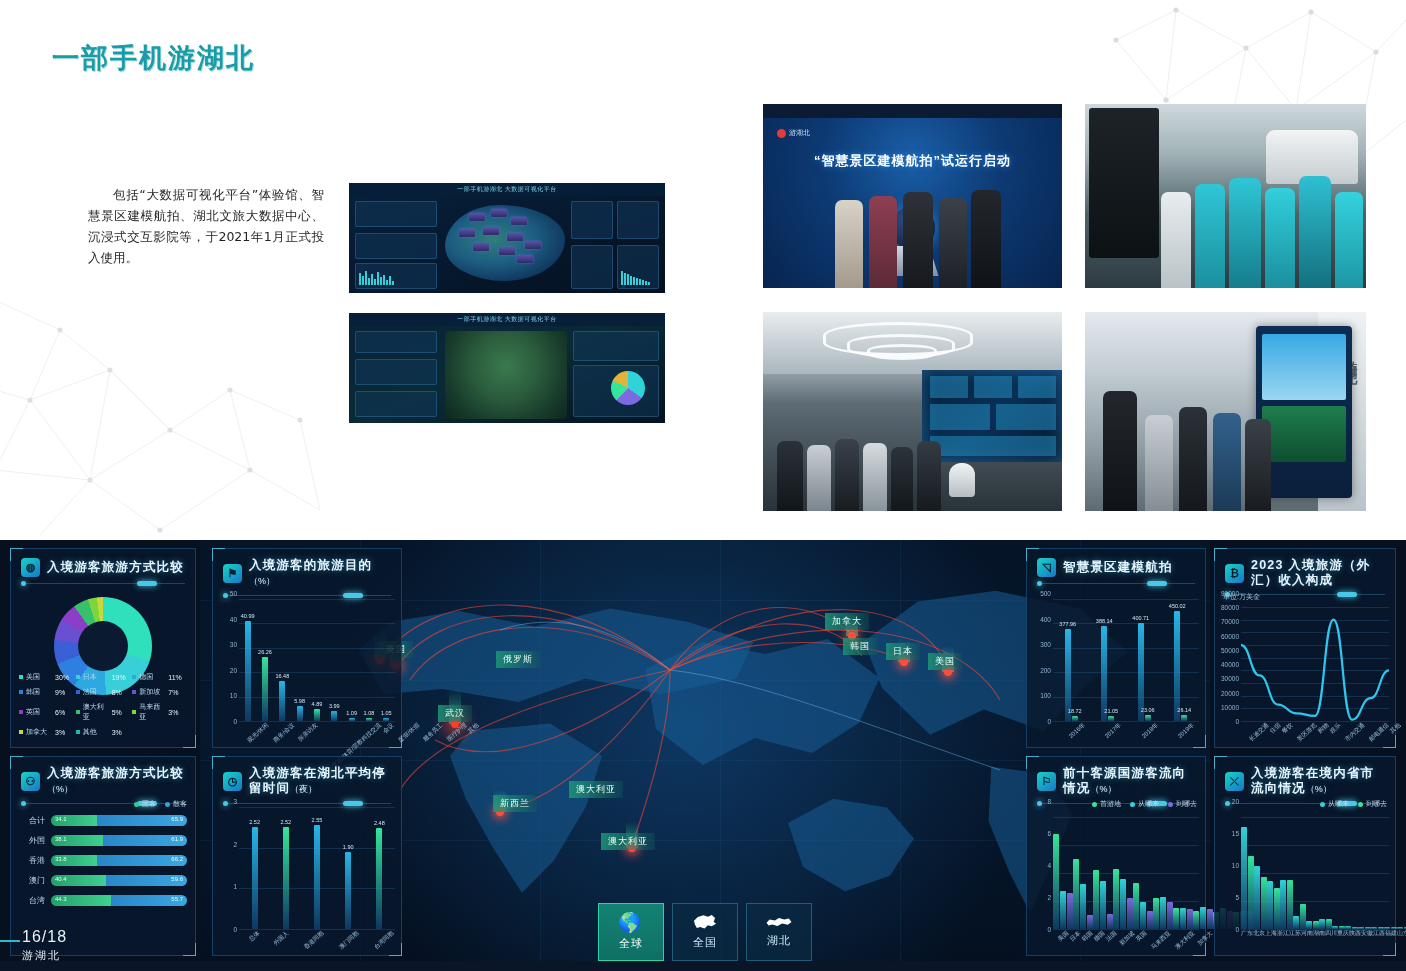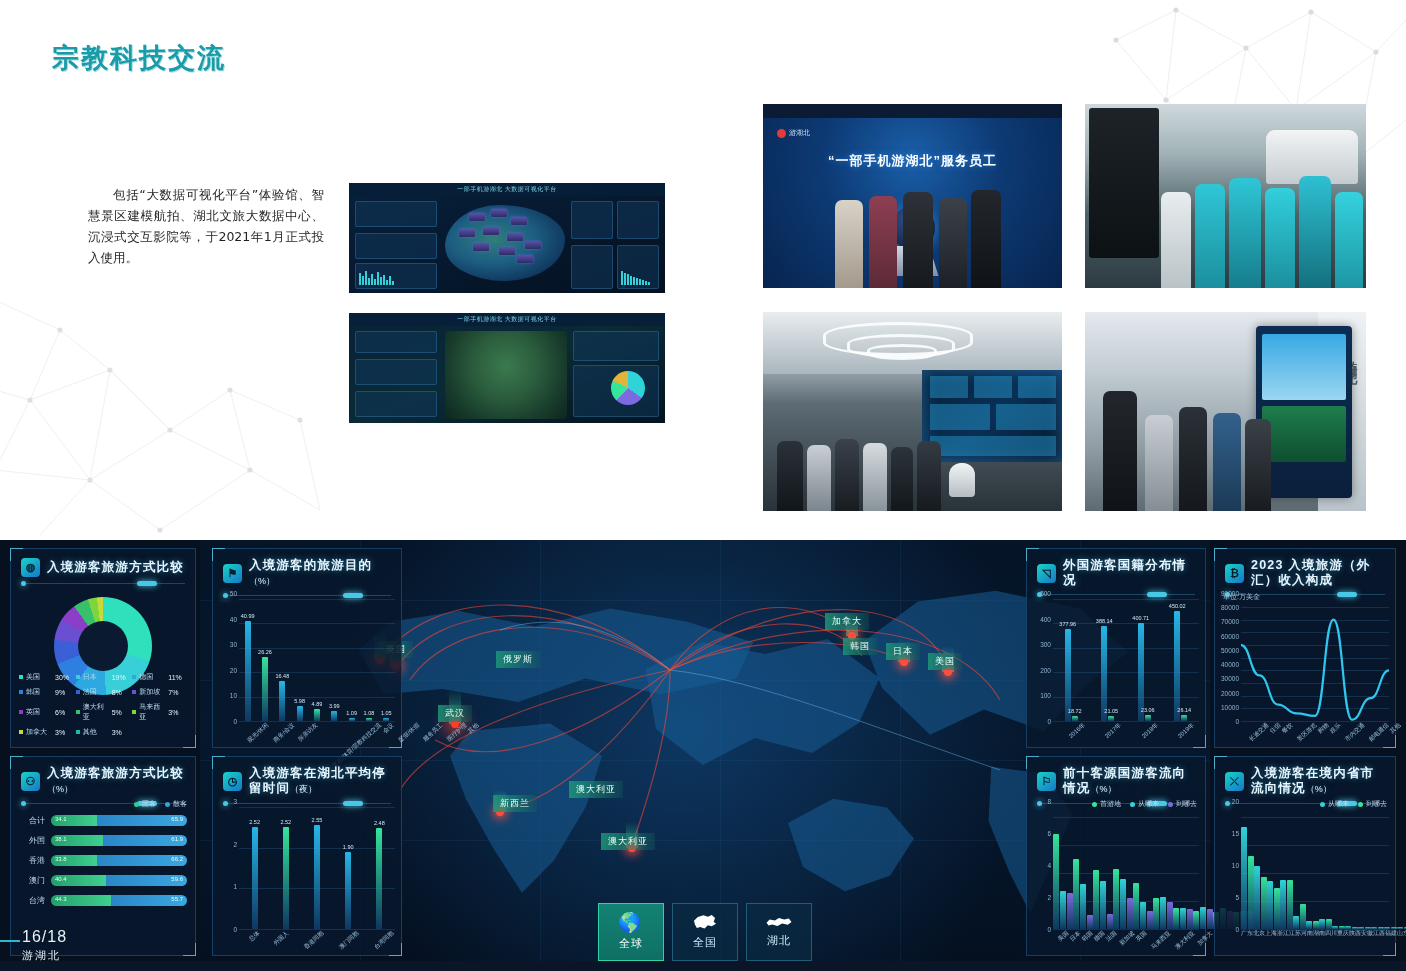--- a/index.html
+++ b/index.html
@@ -255,21 +255,21 @@
       <circle cx="110" cy="100" r="2.6"></circle>
     <circle cx="170" cy="160" r="2.6"></circle>
       <circle cx="90" cy="210" r="2.6"></circle>
       <circle cx="160" cy="260" r="2.6"></circle>
     <circle cx="250" cy="200" r="2.6"></circle>
       <circle cx="230" cy="120" r="2.6"></circle>
       <circle cx="300" cy="150" r="2.6"></circle>
   </g>
 </svg>
 
-<div class="page-title">宗教科技交流</div>
+<div class="page-title">一部手机游湖北</div>
 
 <div class="body-copy">包括“大数据可视化平台”体验馆、智慧景区建模航拍、湖北文旅大数据中心、沉浸式交互影院等，于2021年1月正式投入使用。</div>
 
 <div class="shot" id="thumb1">
   <div class="thumb-bar"></div>
   <div class="thumb-title">一部手机游湖北 大数据可视化平台</div>
   <div class="thumb-panel" style="left:6px;top:18px;width:82px;height:26px"></div>
   <div class="thumb-panel" style="left:6px;top:50px;width:82px;height:26px"></div>
   <div class="thumb-panel" style="left:6px;top:80px;width:82px;height:26px"></div>
   <div class="thumb-panel" style="left:222px;top:18px;width:42px;height:38px"></div>
@@ -329,21 +329,21 @@
       background:conic-gradient(#2fd4d8 0 35%,#7b6ae0 0 62%,#35e59a 0 82%,#e0b33a 0 100%)"></div>
 </div>
 
 <div class="shot" id="photo1">
   <div class="ph1-bg"></div>
     <div class="ph1-stage"></div>
   <div class="ph1-logo">
     <span style="display:inline-block;width:9px;height:9px;border-radius:50%;background:#e03c3c"></span>
     <span>游湖北</span>
   </div>
-  <div class="ph1-banner">“一部手机游湖北”服务员工</div>
+  <div class="ph1-banner">“智慧景区建模航拍”试运行启动</div>
   <div class="ph1-orb"></div>
     <div class="ph1-podium"></div>
   <div class="person" style="left:72px;width:28px;height:88px;background:linear-gradient(180deg,#d8d2c8,#a39a8c)"></div>
   <div class="person" style="left:106px;width:28px;height:92px;background:linear-gradient(180deg,#8e3f52,#5d2a38)"></div>
   <div class="person" style="left:140px;width:30px;height:96px;background:linear-gradient(180deg,#2e3238,#16191d)"></div>
   <div class="person" style="left:176px;width:28px;height:90px;background:linear-gradient(180deg,#3c4048,#1d2127)"></div>
   <div class="person" style="left:208px;width:30px;height:98px;background:linear-gradient(180deg,#23262c,#0f1216)"></div>
 </div>
 
 <div class="shot" id="photo2">
@@ -685,21 +685,21 @@
             <span>度假/休假</span>
             <span>服务员工</span>
             <span>医疗护理</span>
             <span>其他</span>
           </div>
         </div>
       </div>
       <div class="panel" style="left: 1026px; top: 8px; width: 180px; height: 200px;">
         <div class="p-head">
           <div class="p-ico">◹</div>
-          <div class="p-title">外国游客国籍分布情况</div>
+          <div class="p-title">智慧景区建模航拍</div>
         </div>
         <div class="p-rule">
           <i class="a"></i>
           <i class="b"></i>
         </div>
         <div class="p-body">
           <div class="ax-y">
             <span style="top:100%">0</span>
             <span style="top:80%">100</span>
             <span style="top:60%">200</span>

